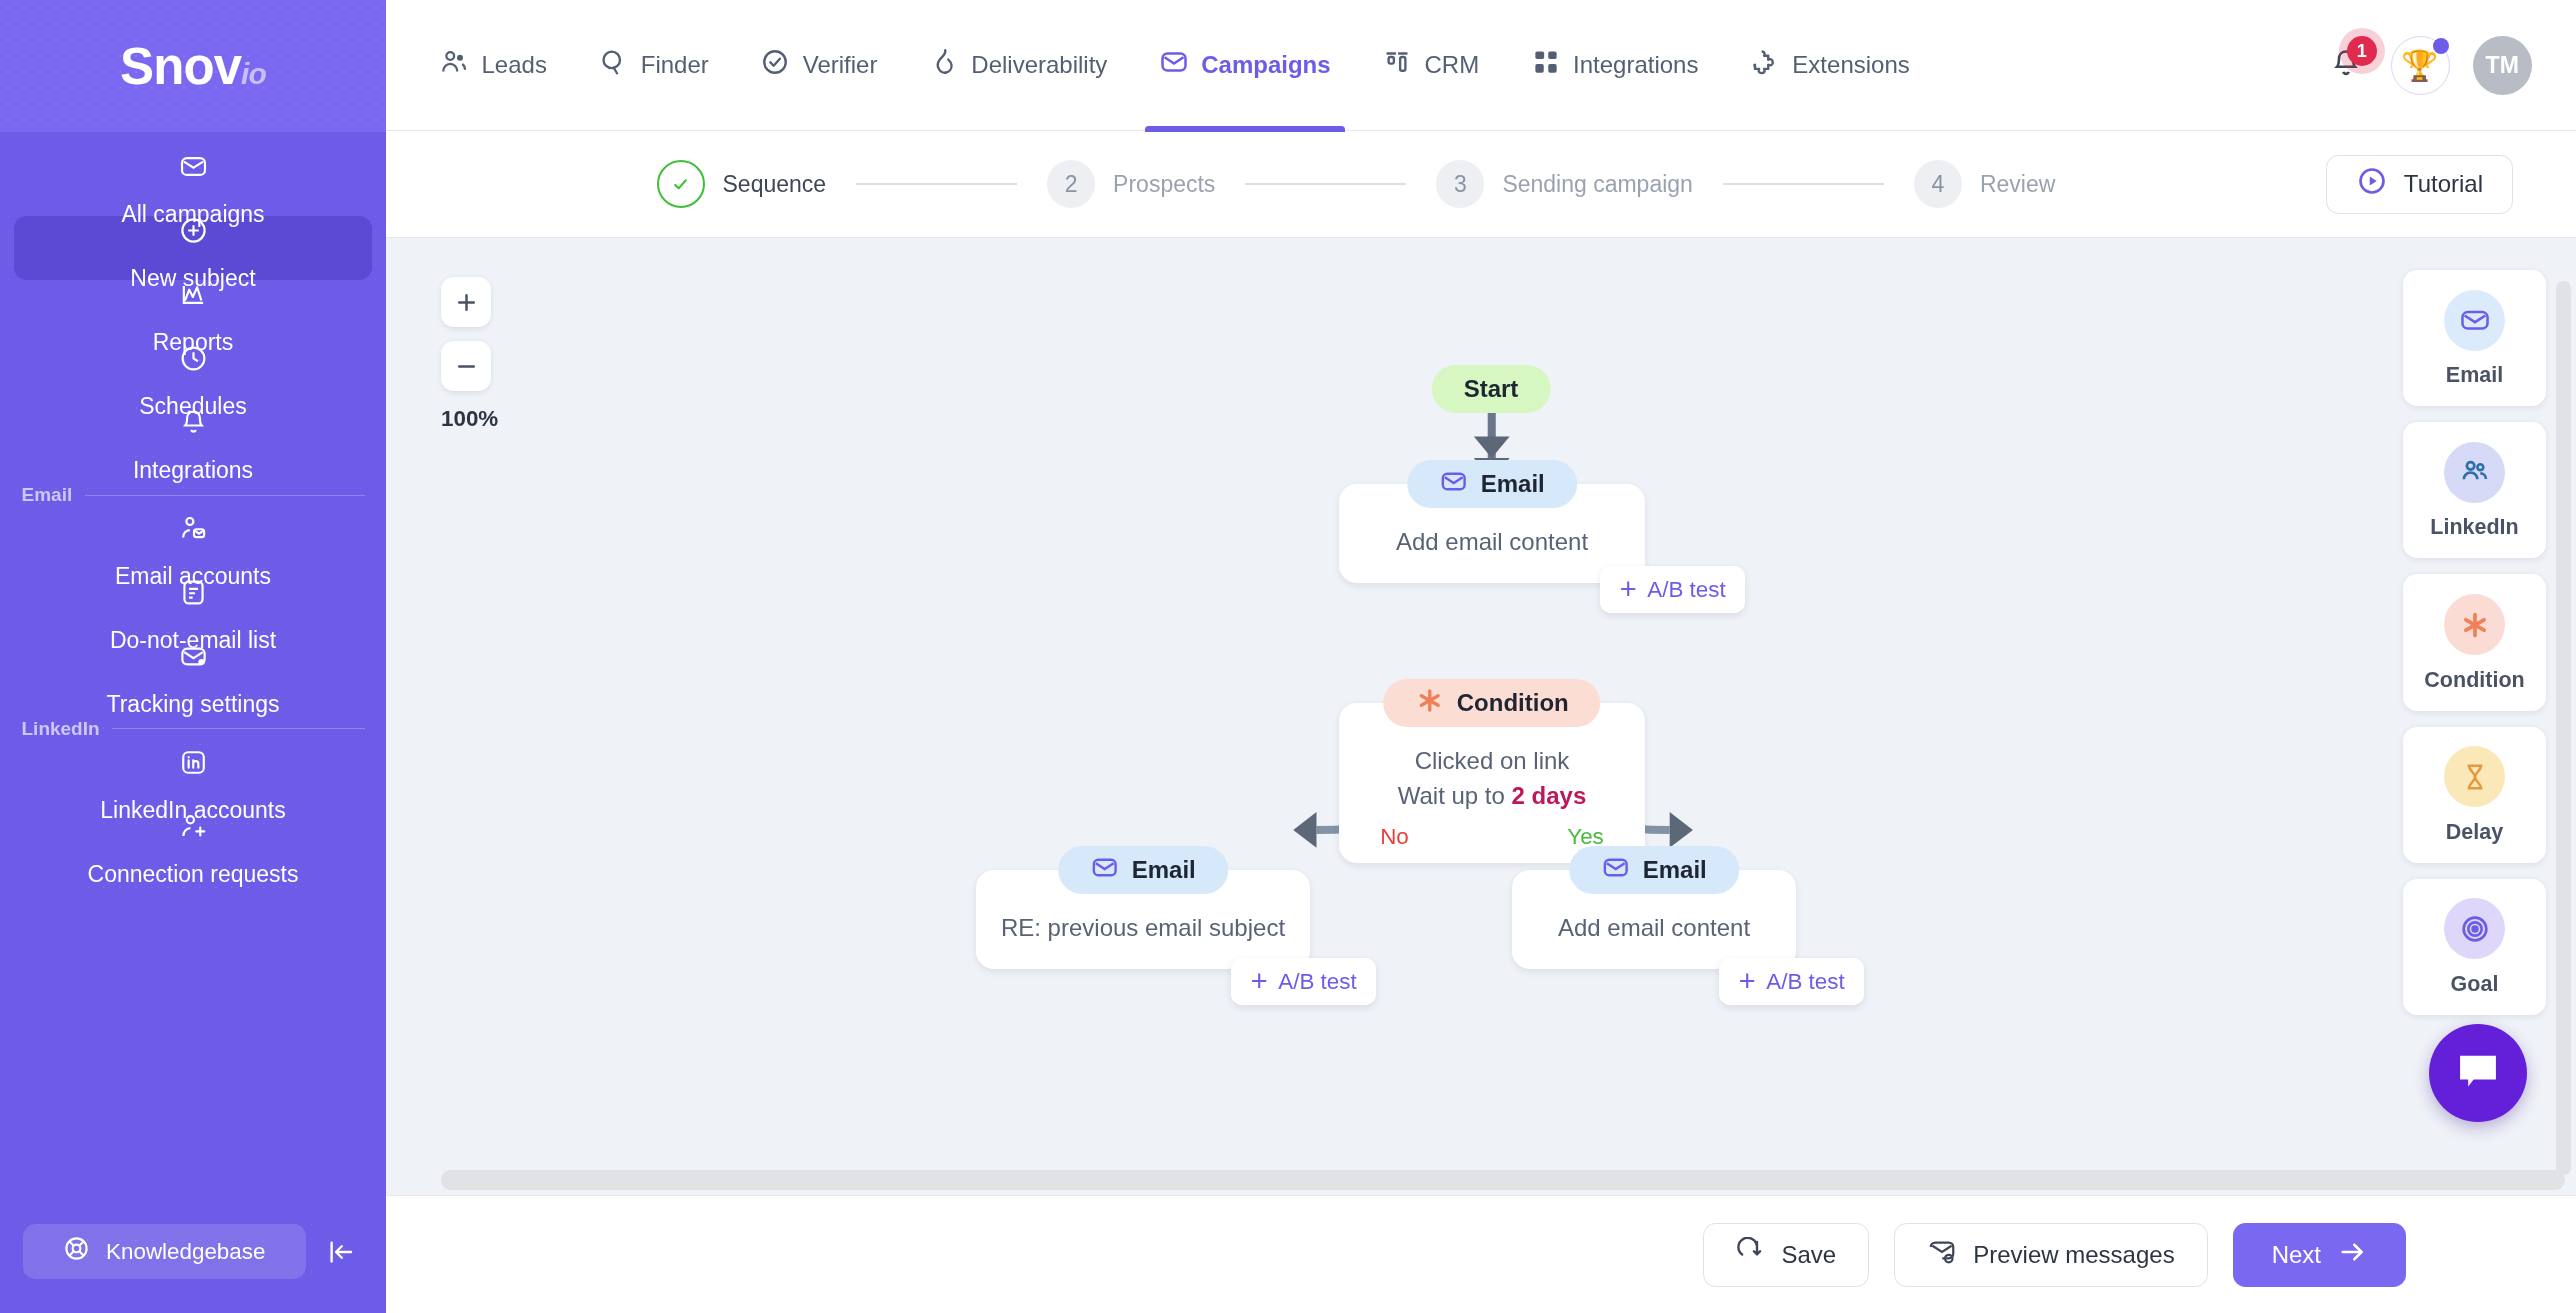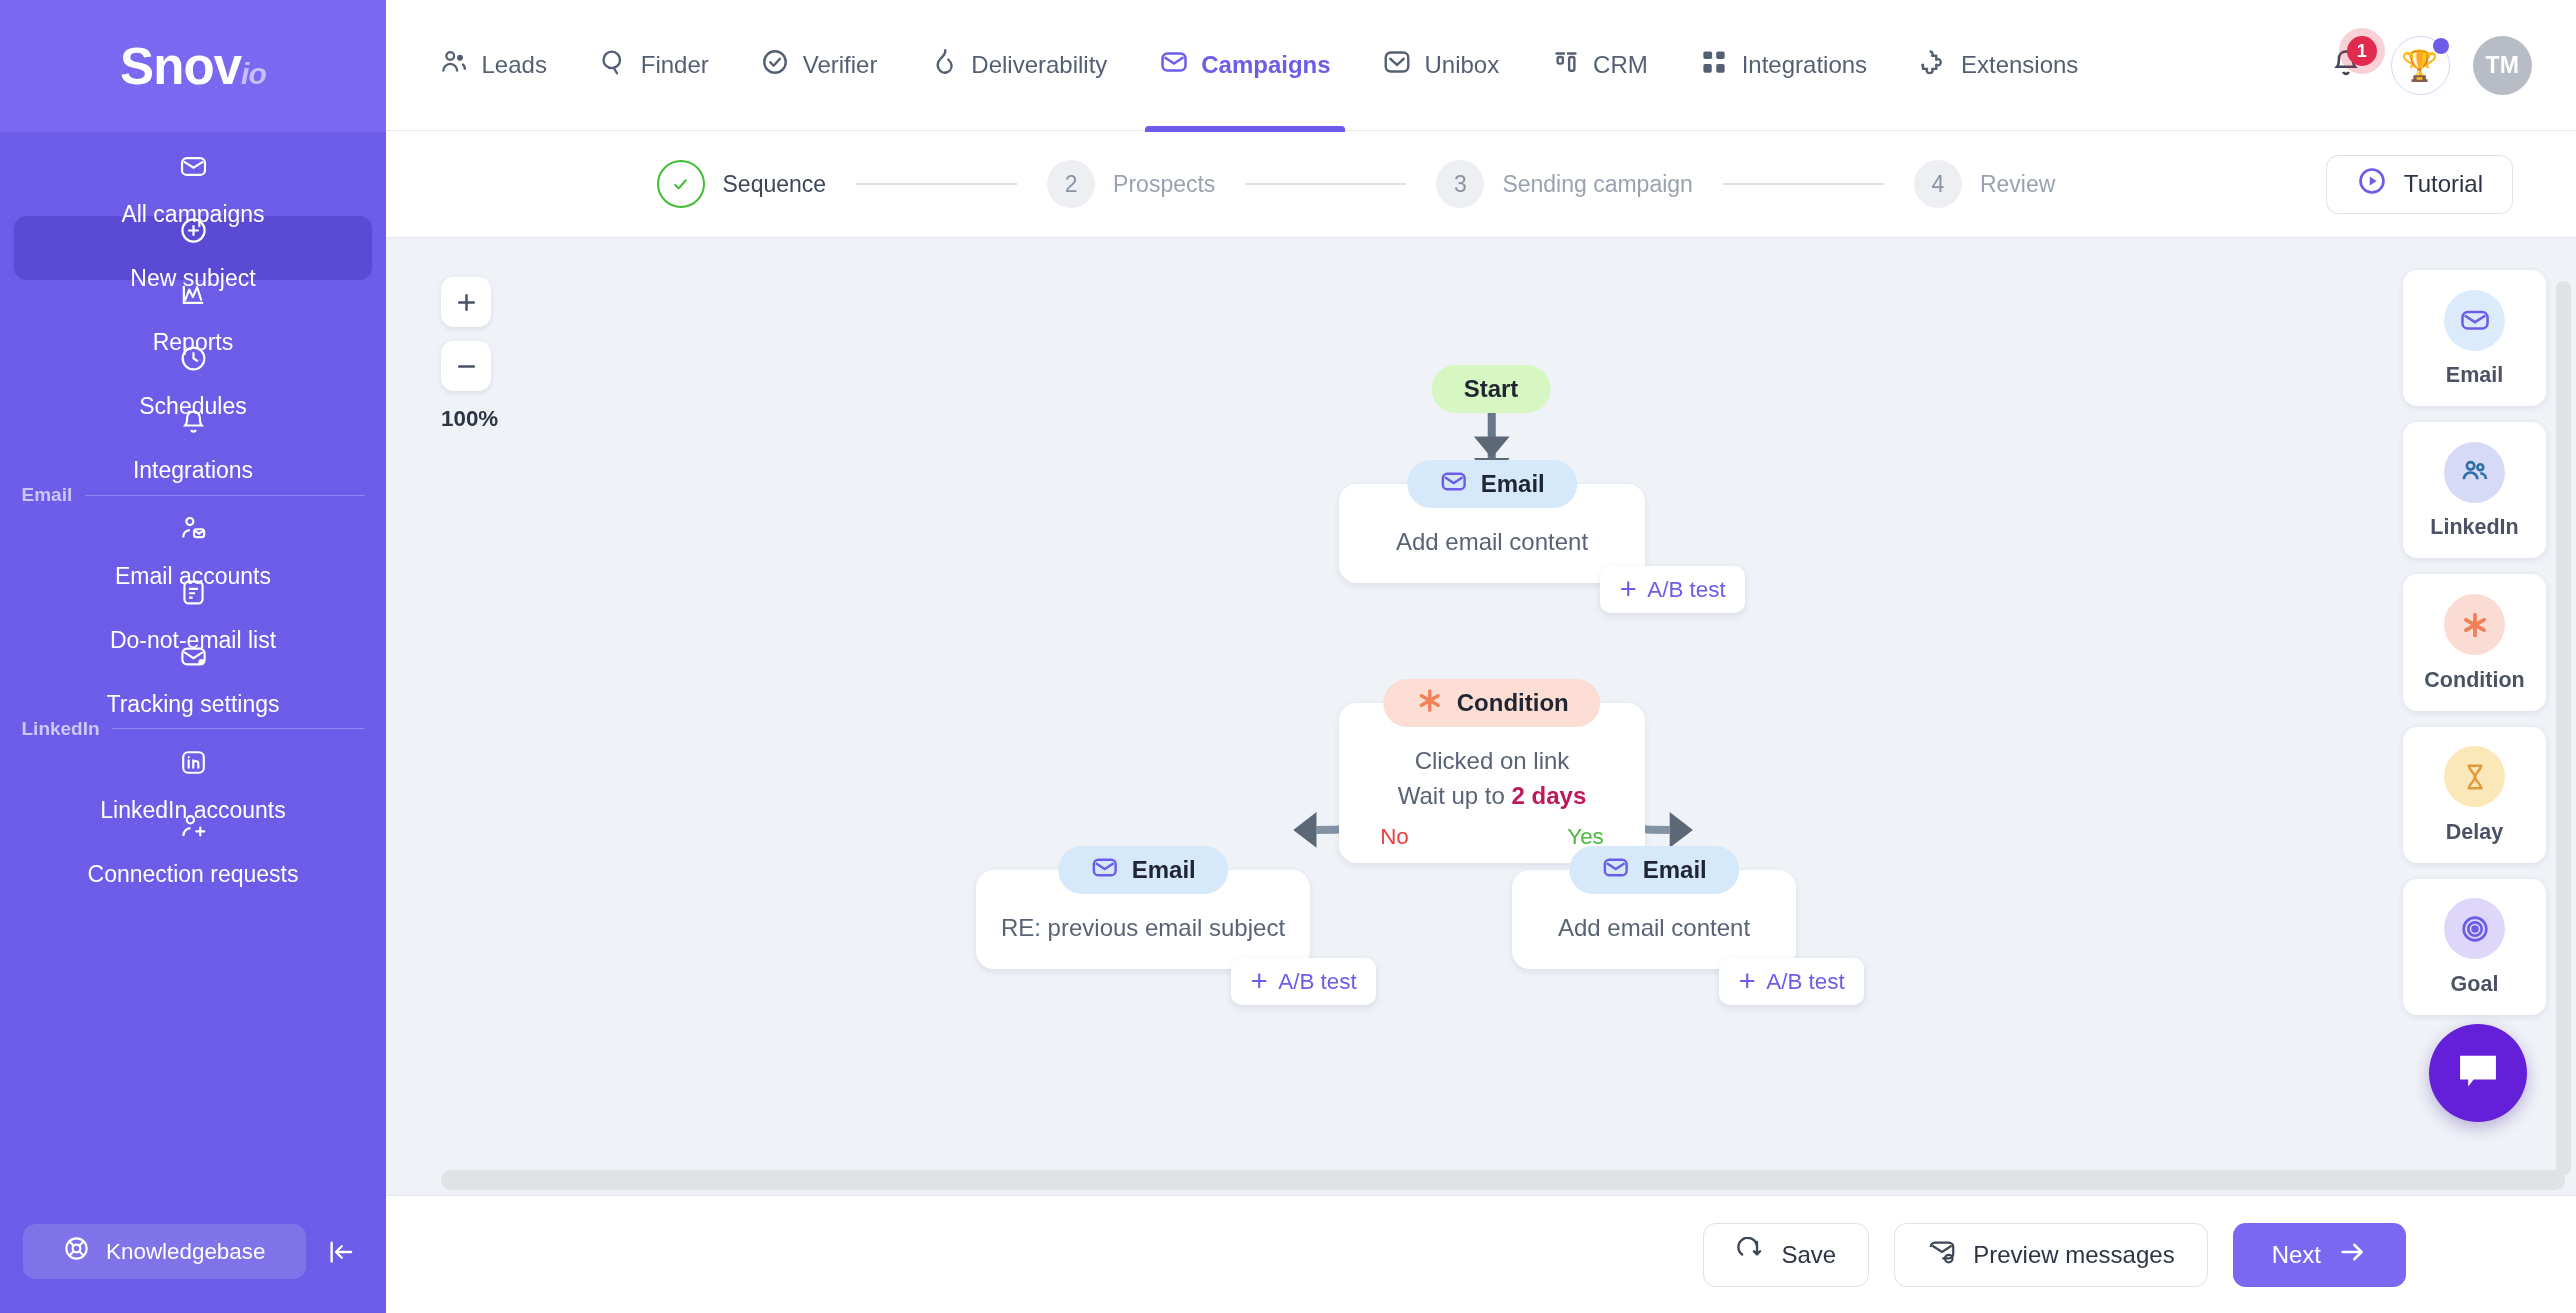--- a/index.html
+++ b/index.html
@@ -426,29 +426,20 @@
       <div class="tn-item active">
         <span>
           <svg viewBox="0 0 24 24" fill="none" stroke="#6C5CE7" stroke-width="2">
               <rect x="2.8" y="5.2" width="18.4" height="13.6" rx="4"></rect>
               <path d="M4.4 8.2l7.6 5 7.6-5"></path>
             </svg>
         </span>
         <span>Campaigns</span>
       </div>
 
-      <div class="tn-item">
-        <span>
-          <svg viewBox="0 0 24 24" fill="none" stroke="#555F73" stroke-width="1.9">
-              <path d="M3 8.4a4 4 0 014-4h10a4 4 0 014 4v7.2a4 4 0 01-4 4H7a4 4 0 01-4-4z"></path>
-              <path d="M6.6 9.4c1.8 1.6 3.6 3.3 5.4 4.9 1.8-1.6 3.6-3.3 5.4-4.9" stroke-linecap="round"></path>
-            </svg>
-        </span>
-        <span>Unibox</span>
-      </div>
 
       <div class="tn-item">
         <span>
           <svg viewBox="0 0 24 24" fill="none" stroke="#555F73" stroke-width="1.9">
               <path d="M4.4 5.2h6M13.6 5.2h6" stroke-linecap="round"></path>
               <rect x="5.3" y="8" width="4.2" height="5.3" rx="1.5"></rect>
               <rect x="14.5" y="8" width="4.2" height="11" rx="1.5"></rect>
             </svg>
         </span>
         <span>CRM</span>

